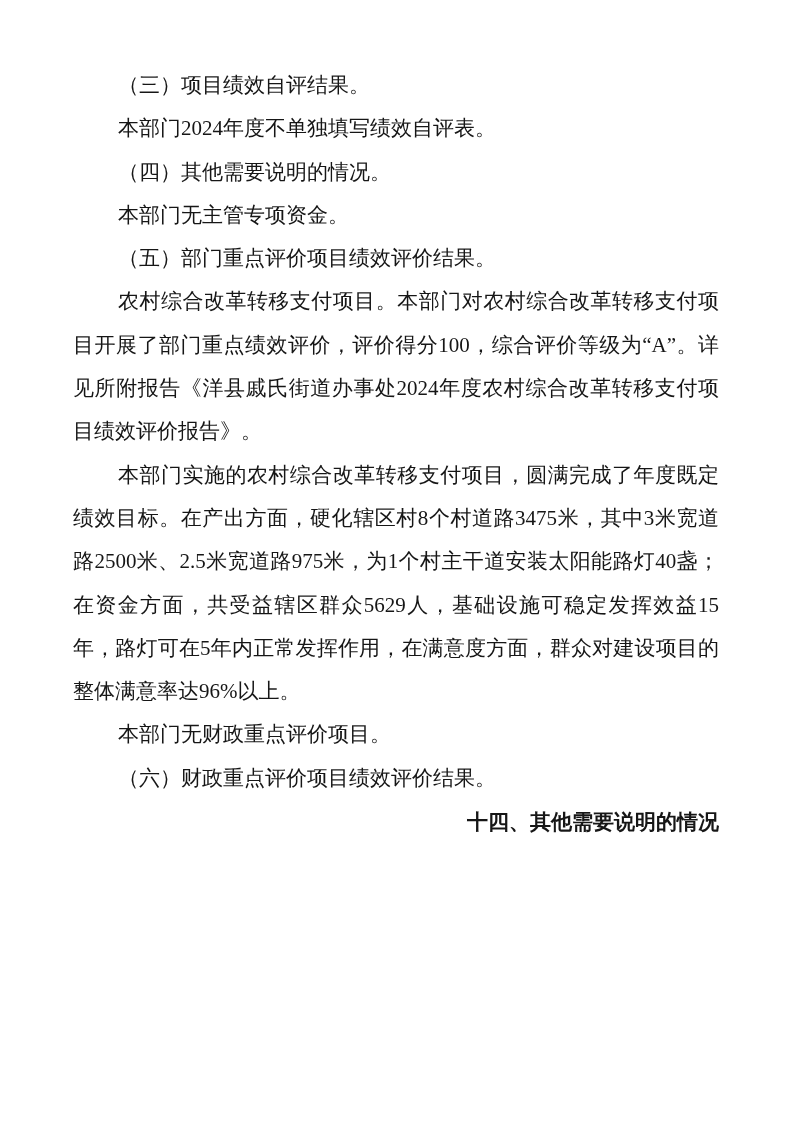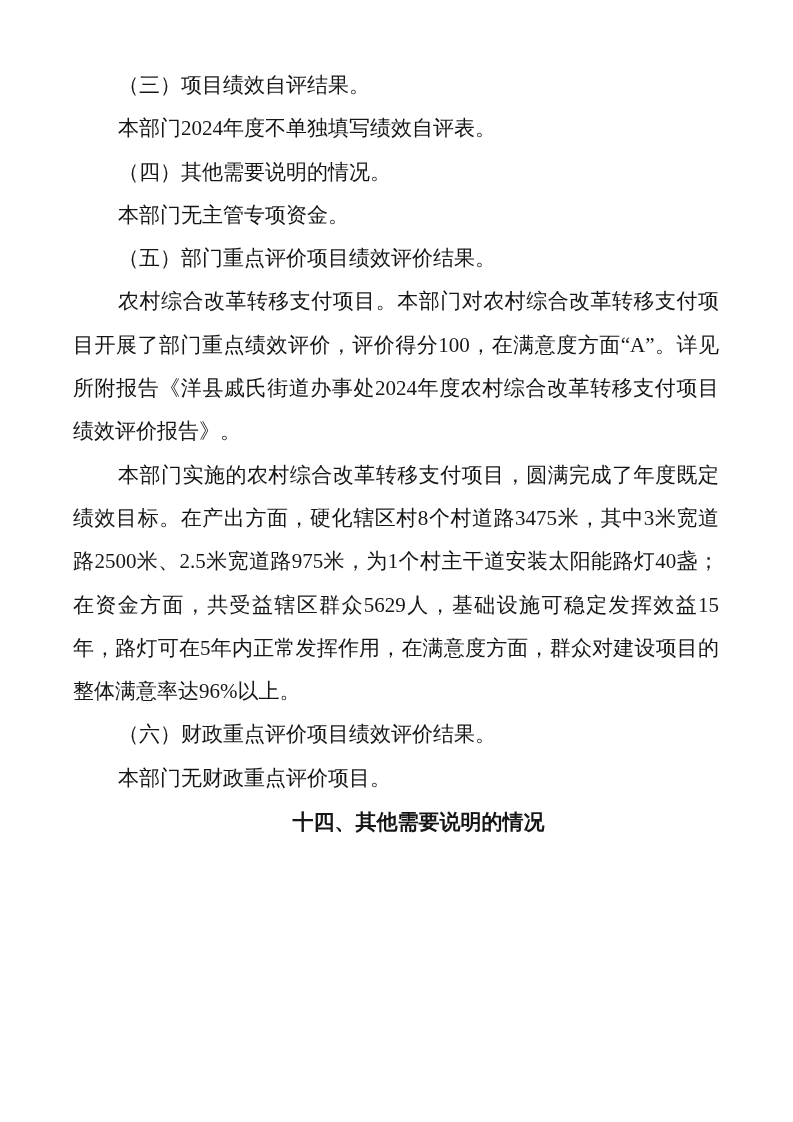--- a/index.html
+++ b/index.html
@@ -24,30 +24,30 @@
   .para {
     margin: 0;
     text-align: justify;
     text-justify: inter-ideograph;
     text-indent: 45px;
     word-break: break-all;
   }
   .para.heading-bold {
     font-weight: 700;
     font-family: "Liberation Sans", "DejaVu Sans", sans-serif;
-    text-align: center;
+    text-align: right;
   }
 </style>
 </head>
 <body>
 
 <div class="page">
   <p class="para">（三）项目绩效自评结果。</p>
   <p class="para">本部门2024年度不单独填写绩效自评表。</p>
   <p class="para">（四）其他需要说明的情况。</p>
   <p class="para">本部门无主管专项资金。</p>
   <p class="para">（五）部门重点评价项目绩效评价结果。</p>
-  <p class="para">农村综合改革转移支付项目。本部门对农村综合改革转移支付项目开展了部门重点绩效评价，评价得分100，在满意度方面“A”。详见所附报告《洋县戚氏街道办事处2024年度农村综合改革转移支付项目绩效评价报告》。</p>
+  <p class="para">农村综合改革转移支付项目。本部门对农村综合改革转移支付项目开展了部门重点绩效评价，评价得分100，综合评价等级为“A”。详见所附报告《洋县戚氏街道办事处2024年度农村综合改革转移支付项目绩效评价报告》。</p>
   <p class="para">本部门实施的农村综合改革转移支付项目，圆满完成了年度既定绩效目标。在产出方面，硬化辖区村8个村道路3475米，其中3米宽道路2500米、2.5米宽道路975米，为1个村主干道安装太阳能路灯40盏；在资金方面，共受益辖区群众5629人，基础设施可稳定发挥效益15年，路灯可在5年内正常发挥作用，在满意度方面，群众对建设项目的整体满意率达96%以上。</p>
+  <p class="para">本部门无财政重点评价项目。</p>
   <p class="para">（六）财政重点评价项目绩效评价结果。</p>
-  <p class="para">本部门无财政重点评价项目。</p>
   <p class="para heading-bold">十四、其他需要说明的情况</p>
 </div>
 
 </body></html>

